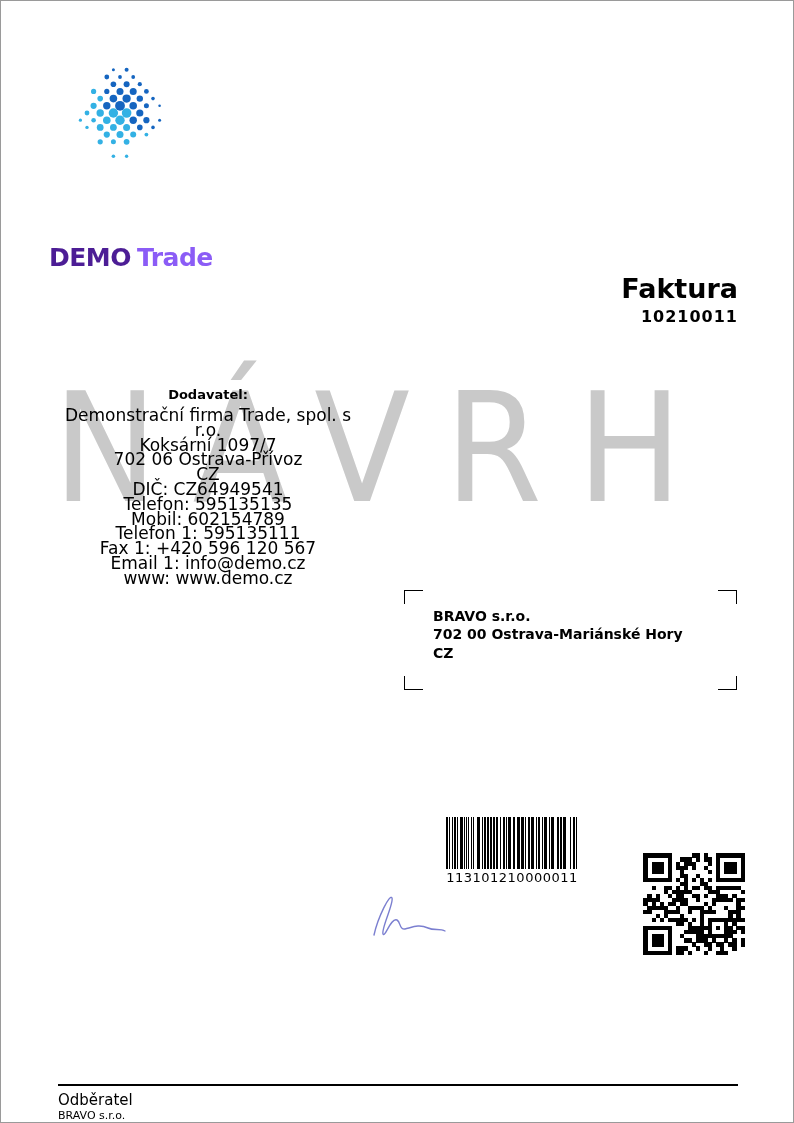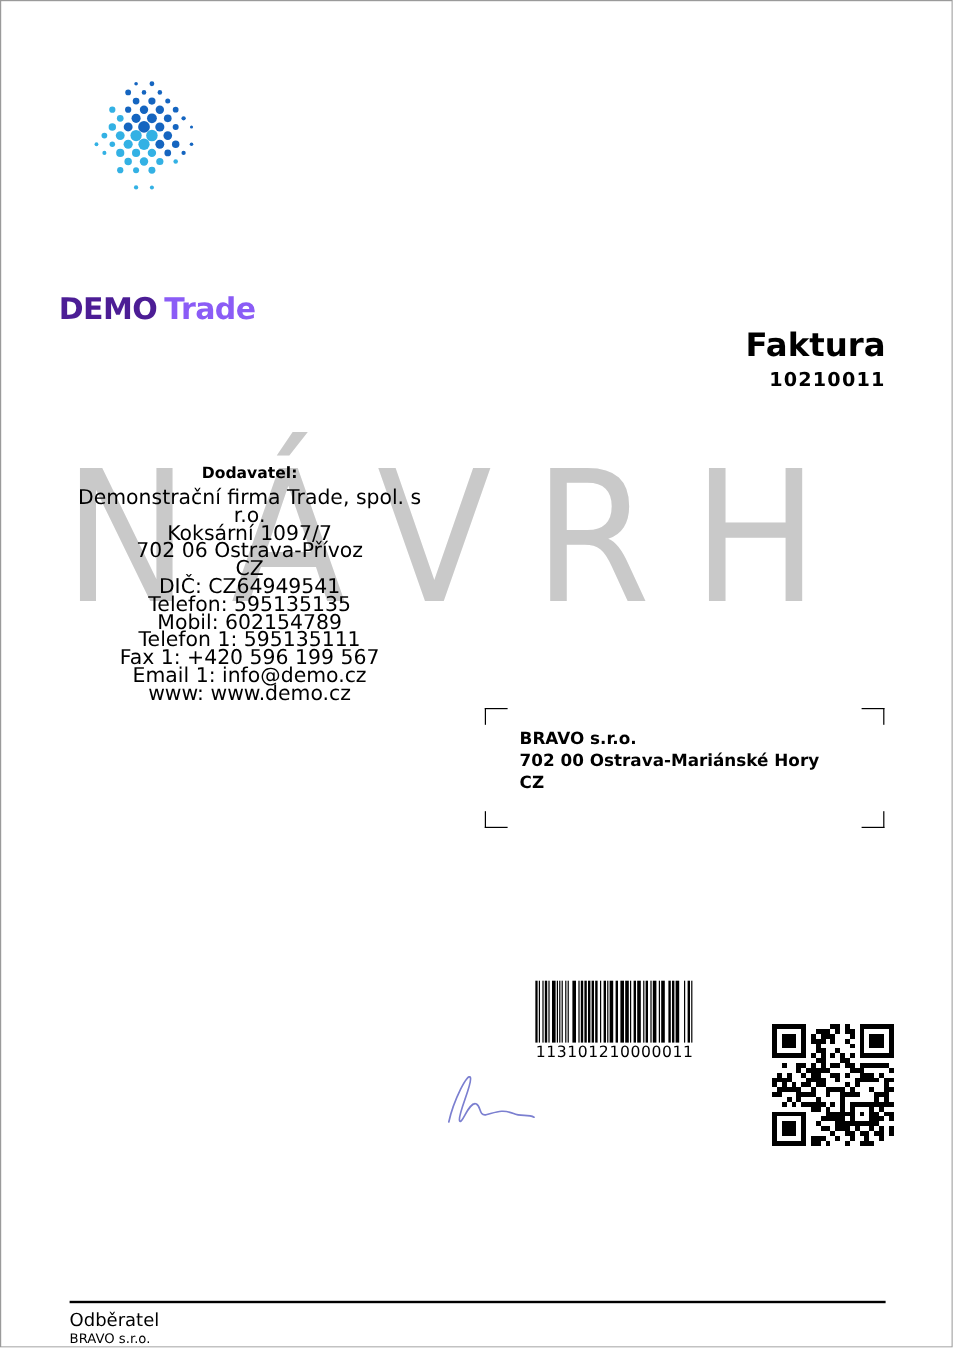--- a/index.html
+++ b/index.html
@@ -30,21 +30,21 @@
   
   #addr-window{left:403px;top:191px;width:333px;height:100px;}
   .corner{position:absolute;width:18px;height:13px;border:0 solid #000;}
   .c-tl{left:0;top:0;border-left-width:1px;border-top-width:1px;}
   .c-tr{right:0;top:0;border-right-width:1px;border-top-width:1px;}
   .c-bl{left:0;bottom:0;border-left-width:1px;border-bottom-width:1px;}
   .c-br{right:0;bottom:0;border-right-width:1px;border-bottom-width:1px;}
   #addr-window .txt{position:absolute;left:29px;top:17px;font-size:14px;font-weight:bold;line-height:18.5px;}
 
   
-  #barcode{left:445px;top:318px;width:132px;text-align:right;}
+  #barcode{left:445px;top:318px;width:132px;text-align:center;}
   #barcode svg{display:block;}
   #barcode .val{font-size:13px;letter-spacing:.5px;margin-top:1px;}
   #qr{left:640px;top:284px;}
 
   
   #divider{left:57px;top:407px;width:680px;border-top:2px solid #000;}
 
   
   #customer{left:57px;top:412px;width:300px;}
   #customer .hd{font-size:15px;font-weight:normal;margin-bottom:0;}
@@ -124,21 +124,21 @@
   <div id="supplier" class="abs z">
     <div class="hd">Dodavatel:</div>
     <div class="ln">Demonstrační firma Trade, spol. s r.o.</div>
     <div class="ln">Koksární 1097/7</div>
     <div class="ln">702 06 Ostrava-Přívoz</div>
     <div class="ln">CZ</div>
     <div class="ln">DIČ: CZ64949541</div>
     <div class="ln">Telefon: 595135135</div>
     <div class="ln">Mobil: 602154789</div>
     <div class="ln">Telefon 1: 595135111</div>
-    <div class="ln">Fax 1: +420 596 199 567</div>
+    <div class="ln">Fax 1: +420 596 120 567</div>
     <div class="ln">Email 1: info@demo.cz</div>
     <div class="ln">www: www.demo.cz</div>
   </div>
 
   
   <div id="addr-window" class="abs z">
     <span class="corner c-tl"></span>
     <span class="corner c-tr"></span>
     <span class="corner c-bl"></span>
     <span class="corner c-br"></span>

